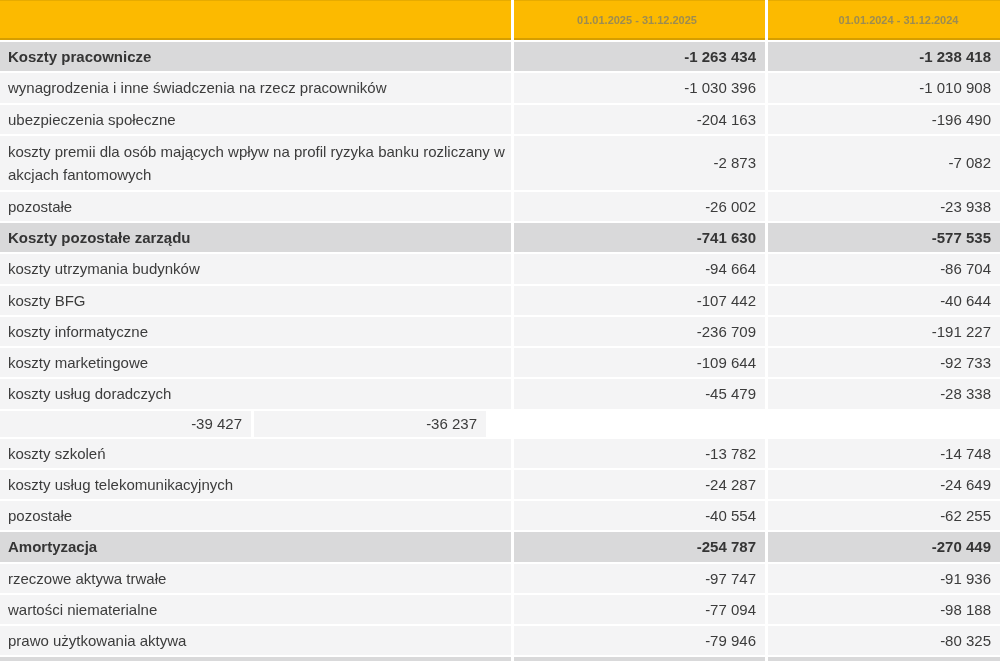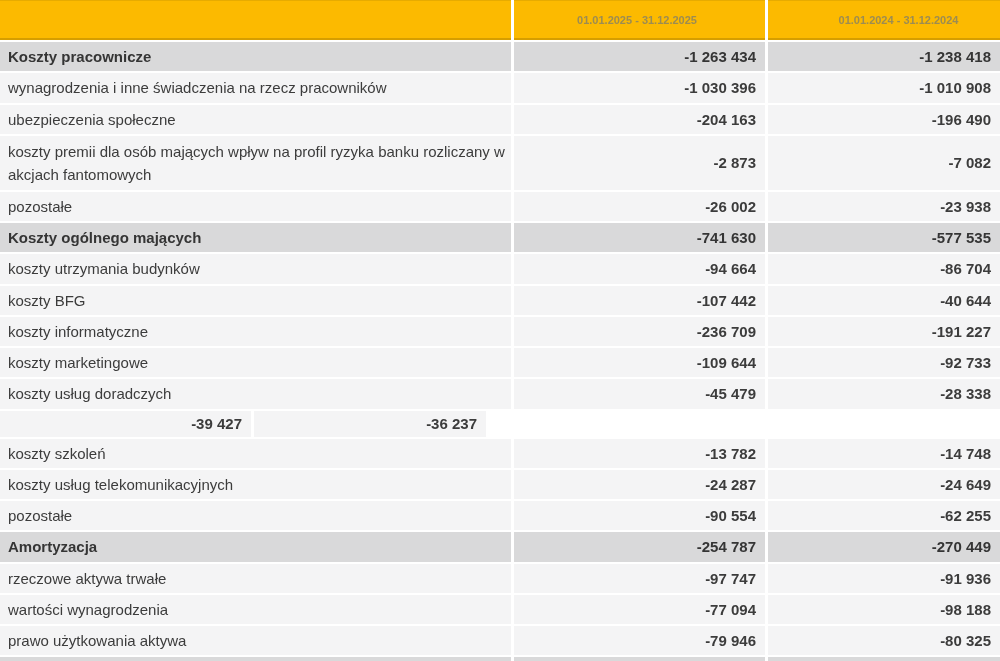--- a/index.html
+++ b/index.html
@@ -22,21 +22,21 @@
   .row{display:flex;margin-bottom:2px;}
   .cell{display:flex;align-items:center;}
   .cell.label{
     width:511px;padding:3px 4px 3px 8px;
     justify-content:flex-start;text-align:left;
     margin-right:3px;font-size:15px;line-height:1.55;
   }
   .cell.val{
     width:251px;padding:3px 9px 3px 4px;
     justify-content:flex-end;text-align:right;
-    margin-right:3px;font-size:15px;font-weight:bold;
+    margin-right:3px;font-size:15px;
   }
   .cell.val.last{width:232px;margin-right:0;padding-left:38px;}
   
   .row.header{height:40px;margin-bottom:2px;}
   .row.header .cell{
     background:var(--header-bg);
     border-top:1px solid #e7ab00;
     border-bottom:2px solid var(--header-border);
     color:var(--header-text);
     font-weight:bold;font-size:11px;
@@ -76,21 +76,21 @@
     <div class="cell label">koszty premii dla osób mających wpływ na profil ryzyka banku rozliczany w akcjach fantomowych</div>
     <div class="cell val">-2 873</div>
     <div class="cell val last">-7 082</div>
   </div>
       <div class="row normal">
     <div class="cell label">pozostałe</div>
     <div class="cell val">-26 002</div>
     <div class="cell val last">-23 938</div>
   </div>
       <div class="row section">
-    <div class="cell label">Koszty ogólnego mających</div>
+    <div class="cell label">Koszty pozostałe zarządu</div>
     <div class="cell val">-741 630</div>
     <div class="cell val last">-577 535</div>
   </div>
       <div class="row normal">
     <div class="cell label">koszty utrzymania budynków</div>
     <div class="cell val">-94 664</div>
     <div class="cell val last">-86 704</div>
   </div>
       <div class="row normal">
     <div class="cell label">koszty BFG</div>
@@ -121,35 +121,35 @@
     <div class="cell val">-13 782</div>
     <div class="cell val last">-14 748</div>
   </div>
       <div class="row normal">
     <div class="cell label">koszty usług telekomunikacyjnych</div>
     <div class="cell val">-24 287</div>
     <div class="cell val last">-24 649</div>
   </div>
       <div class="row normal">
     <div class="cell label">pozostałe</div>
-    <div class="cell val">-90 554</div>
+    <div class="cell val">-40 554</div>
     <div class="cell val last">-62 255</div>
   </div>
       <div class="row section">
     <div class="cell label">Amortyzacja</div>
     <div class="cell val">-254 787</div>
     <div class="cell val last">-270 449</div>
   </div>
       <div class="row normal">
     <div class="cell label">rzeczowe aktywa trwałe</div>
     <div class="cell val">-97 747</div>
     <div class="cell val last">-91 936</div>
   </div>
       <div class="row normal">
-    <div class="cell label">wartości wynagrodzenia</div>
+    <div class="cell label">wartości niematerialne</div>
     <div class="cell val">-77 094</div>
     <div class="cell val last">-98 188</div>
   </div>
       <div class="row normal">
     <div class="cell label">prawo użytkowania aktywa</div>
     <div class="cell val">-79 946</div>
     <div class="cell val last">-80 325</div>
   </div>
       <div class="row section">
     <div class="cell label">Podatki i opłaty</div>

